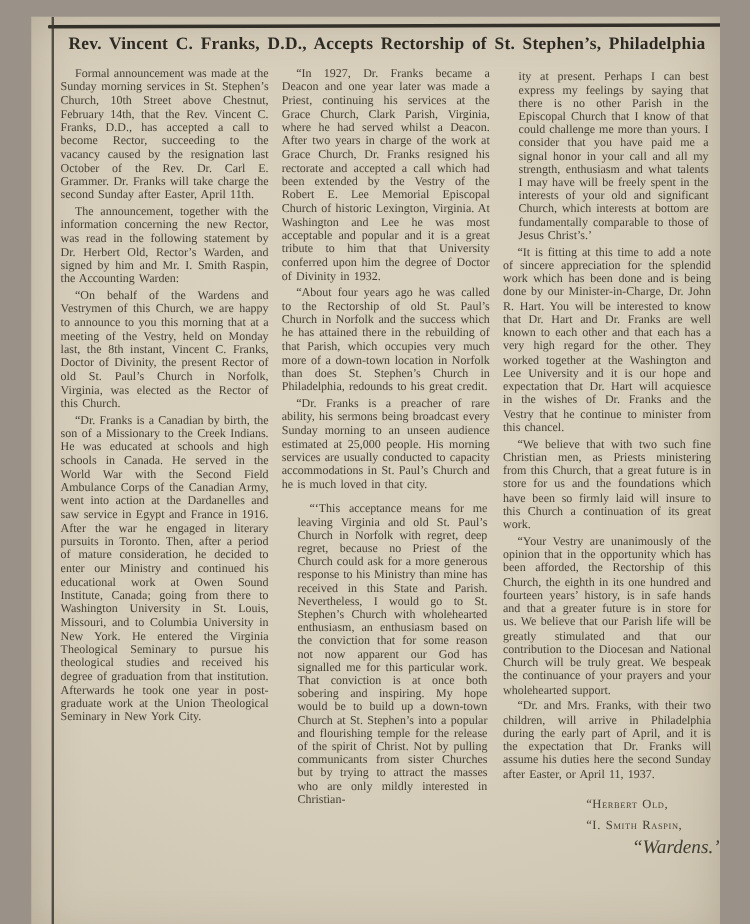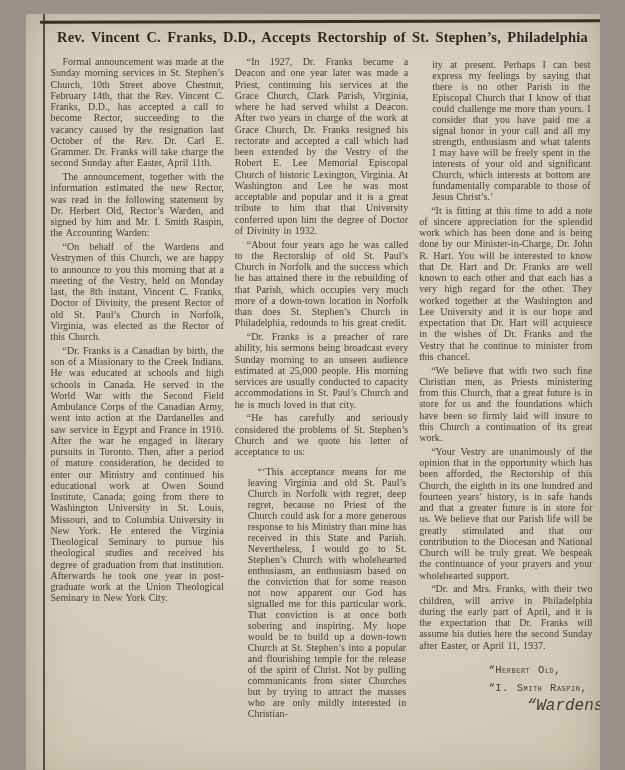--- a/index.html
+++ b/index.html
@@ -79,21 +79,20 @@
     text-indent: 10px;
     word-spacing: 0.6px;
   }
   .letter-quote.continuation {
     margin-top: 3px;
     text-indent: 0;
     font-family: Liberation Serif, serif;
   }
   .signatures {
     margin-top: 14px;
-    font-family: Liberation Mono, monospace;
   }
   .sig-line {
     margin: 0 0 7px 0;
     text-indent: 0;
   }
   .sig-name {
     margin-left: 40%;
     font-variant: small-caps;
     letter-spacing: 0.5px;
     font-size: 10.5px;
@@ -111,30 +110,29 @@
 
   <div class="rule-top"></div>
   <div class="rule-left"></div>
 
   <div class="headline">Rev. Vincent C. Franks, D.D., Accepts Rectorship of St. Stephen’s, Philadelphia</div>
 
   <div class="columns">
 
     <div class="column">
       <p class="para">Formal announcement was made at the Sunday morning services in St. Stephen’s Church, 10th Street above Chestnut, February 14th, that the Rev. Vincent C. Franks, D.D., has accepted a call to become Rector, succeeding to the vacancy caused by the resignation last October of the Rev. Dr. Carl E. Grammer. Dr. Franks will take charge the second Sunday after Easter, April 11th.</p>
-      <p class="para">The announcement, together with the information estimated the new Rector, was read in the following statement by Dr. Herbert Old, Rector’s Warden, and signed by him and Mr. I. Smith Raspin, the Accounting Warden:</p>
+      <p class="para">The announcement, together with the information concerning the new Rector, was read in the following statement by Dr. Herbert Old, Rector’s Warden, and signed by him and Mr. I. Smith Raspin, the Accounting Warden:</p>
       <p class="para">“On behalf of the Wardens and Vestrymen of this Church, we are happy to announce to you this morning that at a meeting of the Vestry, held on Monday last, the 8th instant, Vincent C. Franks, Doctor of Divinity, the present Rector of old St. Paul’s Church in Norfolk, Virginia, was elected as the Rector of this Church.</p>
       <p class="para">“Dr. Franks is a Canadian by birth, the son of a Missionary to the Creek Indians. He was educated at schools and high schools in Canada. He served in the World War with the Second Field Ambulance Corps of the Canadian Army, went into action at the Dardanelles and saw service in Egypt and France in 1916. After the war he engaged in literary pursuits in Toronto. Then, after a period of mature consideration, he decided to enter our Ministry and continued his educational work at Owen Sound Institute, Canada; going from there to Washington University in St. Louis, Missouri, and to Columbia University in New York. He entered the Virginia Theological Seminary to pursue his theological studies and received his degree of graduation from that institution. Afterwards he took one year in post-graduate work at the Union Theological Seminary in New York City.</p>
     </div>
 
     <div class="column">
       <p class="para">“In 1927, Dr. Franks became a Deacon and one year later was made a Priest, continuing his services at the Grace Church, Clark Parish, Virginia, where he had served whilst a Deacon. After two years in charge of the work at Grace Church, Dr. Franks resigned his rectorate and accepted a call which had been extended by the Vestry of the Robert E. Lee Memorial Episcopal Church of historic Lexington, Virginia. At Washington and Lee he was most acceptable and popular and it is a great tribute to him that that University conferred upon him the degree of Doctor of Divinity in 1932.</p>
       <p class="para">“About four years ago he was called to the Rectorship of old St. Paul’s Church in Norfolk and the success which he has attained there in the rebuilding of that Parish, which occupies very much more of a down-town location in Norfolk than does St. Stephen’s Church in Philadelphia, redounds to his great credit.</p>
       <p class="para">“Dr. Franks is a preacher of rare ability, his sermons being broadcast every Sunday morning to an unseen audience estimated at 25,000 people. His morning services are usually conducted to capacity accommodations in St. Paul’s Church and he is much loved in that city.</p>
-      <p class="para">“He has carefully and seriously considered the problems of St. Stephen’s Church and we quote his letter of acceptance to us:</p>
       <p class="para letter-quote">“‘This acceptance means for me leaving Virginia and old St. Paul’s Church in Norfolk with regret, deep regret, because no Priest of the Church could ask for a more generous response to his Ministry than mine has received in this State and Parish. Nevertheless, I would go to St. Stephen’s Church with wholehearted enthusiasm, an enthusiasm based on the conviction that for some reason not now apparent our God has signalled me for this particular work. That conviction is at once both sobering and inspiring. My hope would be to build up a down-town Church at St. Stephen’s into a popular and flourishing temple for the release of the spirit of Christ. Not by pulling communicants from sister Churches but by trying to attract the masses who are only mildly interested in Christian-</p>
     </div>
 
     <div class="column">
       <p class="para letter-quote continuation">ity at present. Perhaps I can best express my feelings by saying that there is no other Parish in the Episcopal Church that I know of that could challenge me more than yours. I consider that you have paid me a signal honor in your call and all my strength, enthusiasm and what talents I may have will be freely spent in the interests of your old and significant Church, which interests at bottom are fundamentally comparable to those of Jesus Christ’s.’</p>
       <p class="para">“It is fitting at this time to add a note of sincere appreciation for the splendid work which has been done and is being done by our Minister-in-Charge, Dr. John R. Hart. You will be interested to know that Dr. Hart and Dr. Franks are well known to each other and that each has a very high regard for the other. They worked together at the Washington and Lee University and it is our hope and expectation that Dr. Hart will acquiesce in the wishes of Dr. Franks and the Vestry that he continue to minister from this chancel.</p>
       <p class="para">“We believe that with two such fine Christian men, as Priests ministering from this Church, that a great future is in store for us and the foundations which have been so firmly laid will insure to this Church a continuation of its great work.</p>
       <p class="para">“Your Vestry are unanimously of the opinion that in the opportunity which has been afforded, the Rectorship of this Church, the eighth in its one hundred and fourteen years’ history, is in safe hands and that a greater future is in store for us. We believe that our Parish life will be greatly stimulated and that our contribution to the Diocesan and National Church will be truly great. We bespeak the continuance of your prayers and your wholehearted support.</p>
       <p class="para">“Dr. and Mrs. Franks, with their two children, will arrive in Philadelphia during the early part of April, and it is the expectation that Dr. Franks will assume his duties here the second Sunday after Easter, or April 11, 1937.</p>
 

